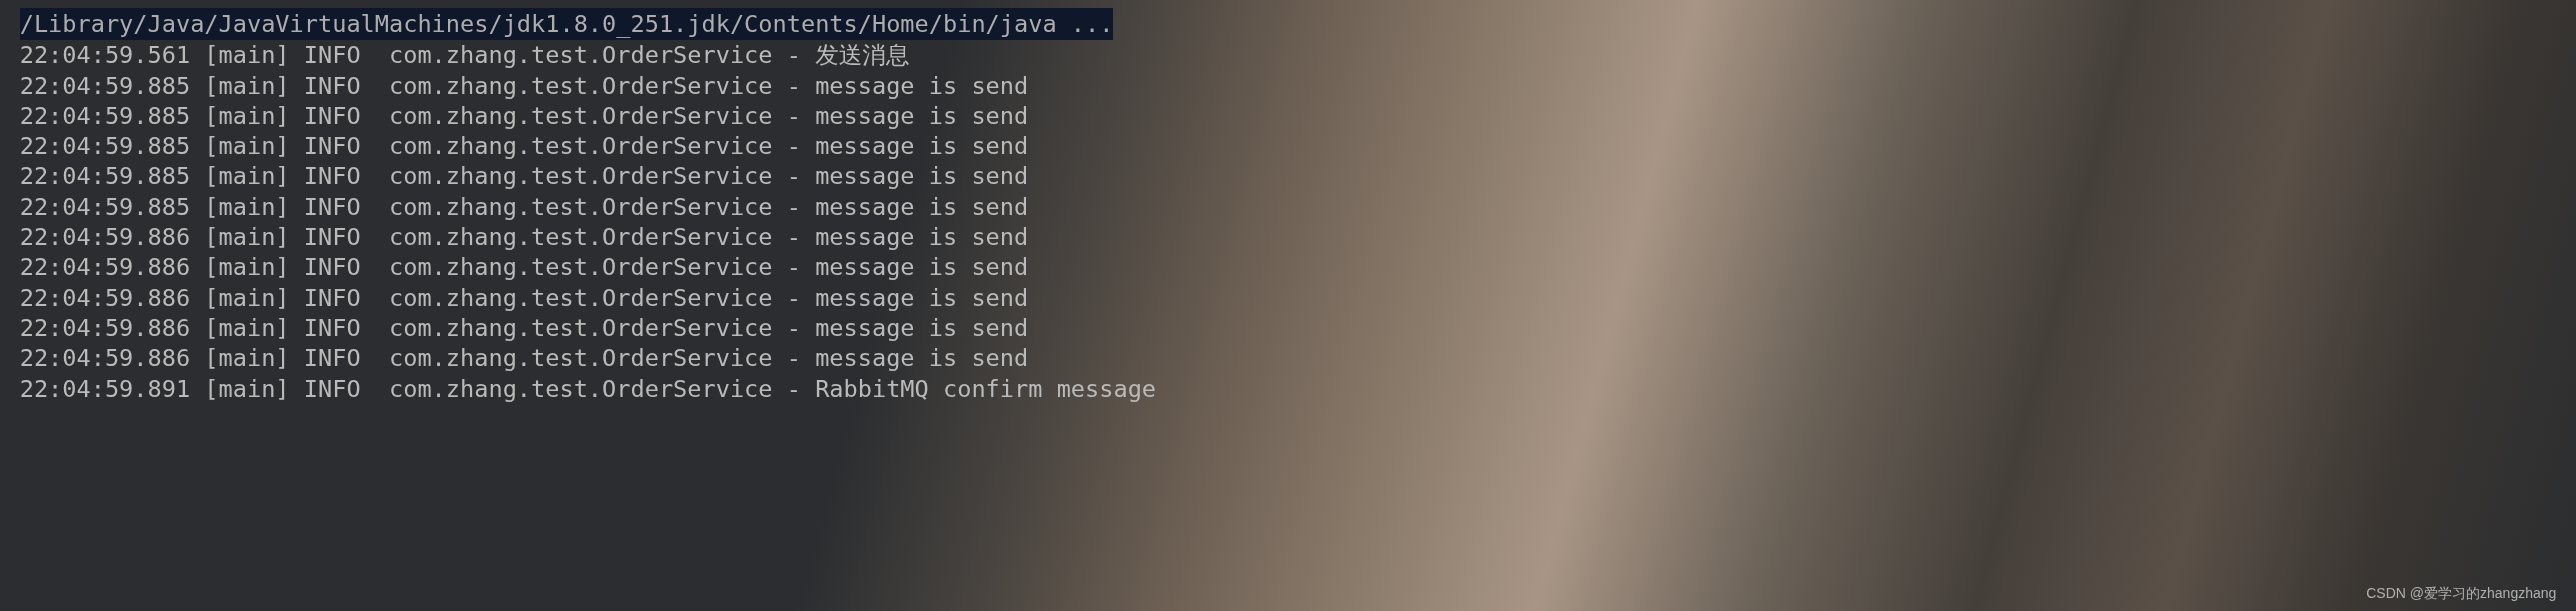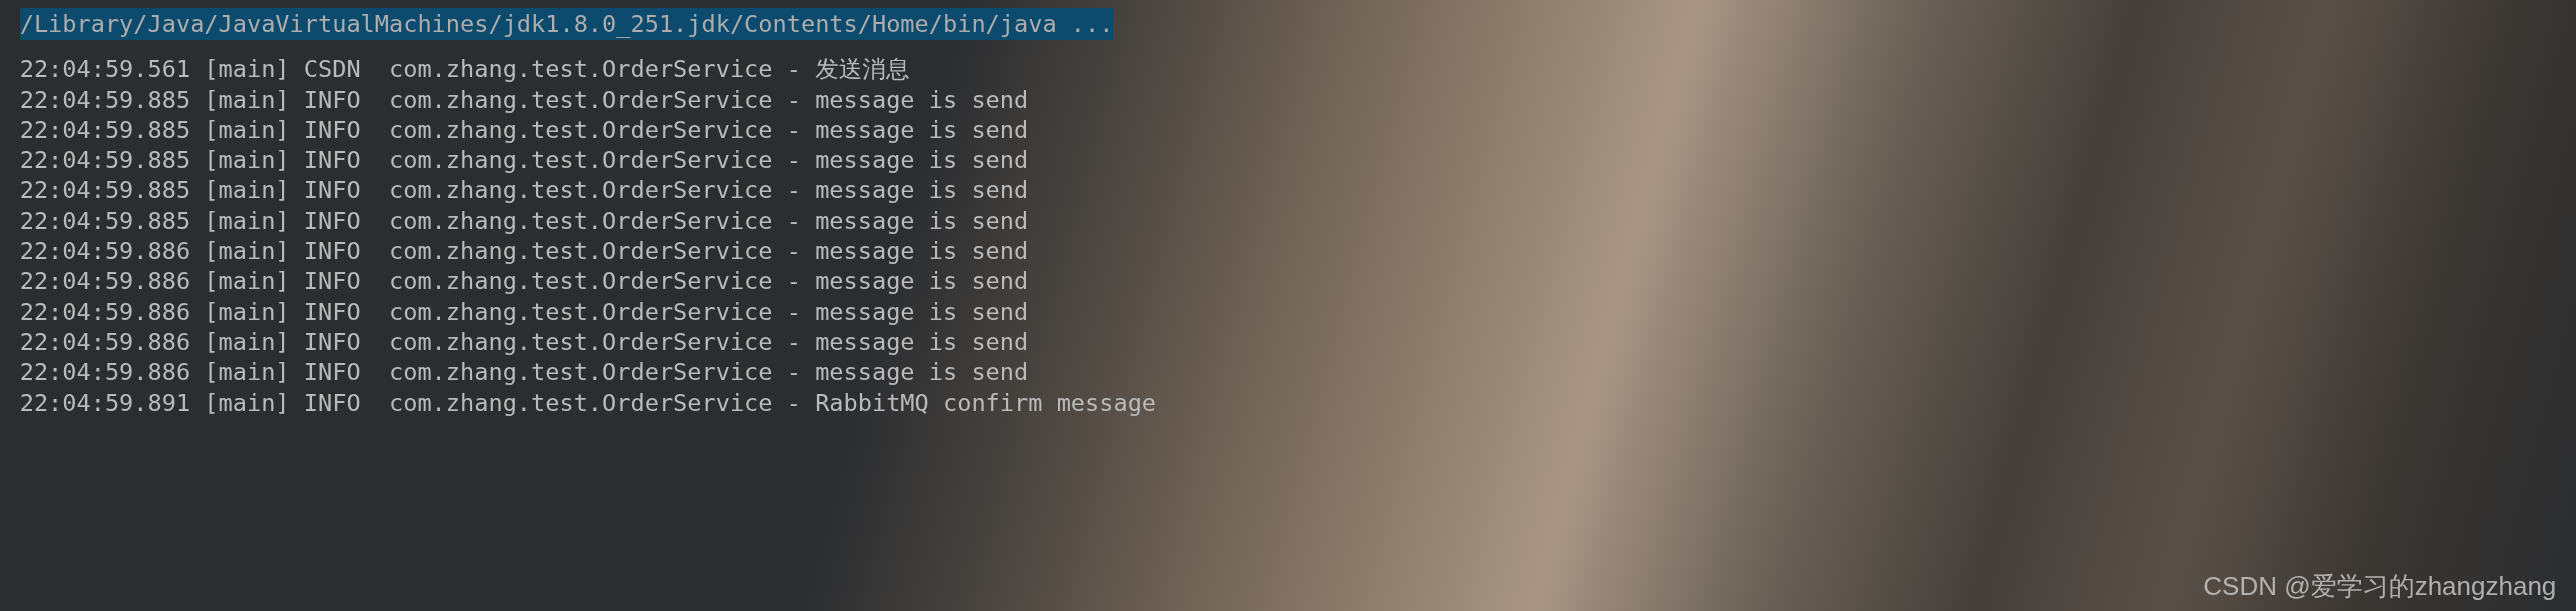--- a/index.html
+++ b/index.html
@@ -18,50 +18,50 @@
       overflow: hidden;
       position: relative;
     }
     
     .terminal {
       padding: 7.9px 19.7px;
       color: #bababa;
     }
     
     .header-line {
-      background: #0c4a6e;
+      background: #0f172a;
       color: #adadad;
       padding: 2px 0;
       display: inline-block;
-      margin-bottom: 14px;
+      margin-bottom: 0;
     }
     
     .log-line {
       padding: 1px 0;
       white-space: pre;
       color: #bababa;
     }
     
     .watermark {
       position: absolute;
       bottom: 9.8px;
       right: 19.7px;
       color: #c5c5c5;
-      font-size: 26px;
+      font-size: 14px;
       font-family: -apple-system, sans-serif;
       opacity: 0.85;
     }
   </style>
 </head>
 <body>
 
 <div class="terminal">
   <div class="header-line">/Library/Java/JavaVirtualMachines/jdk1.8.0_251.jdk/Contents/Home/bin/java ...</div>
   <div id="log-container">
-      <div class="log-line">22:04:59.561 [main] CSDN  com.zhang.test.OrderService - 发送消息</div>
+      <div class="log-line">22:04:59.561 [main] INFO  com.zhang.test.OrderService - 发送消息</div>
       <div class="log-line">22:04:59.885 [main] INFO  com.zhang.test.OrderService - message is send</div>
       <div class="log-line">22:04:59.885 [main] INFO  com.zhang.test.OrderService - message is send</div>
       <div class="log-line">22:04:59.885 [main] INFO  com.zhang.test.OrderService - message is send</div>
       <div class="log-line">22:04:59.885 [main] INFO  com.zhang.test.OrderService - message is send</div>
       <div class="log-line">22:04:59.885 [main] INFO  com.zhang.test.OrderService - message is send</div>
       <div class="log-line">22:04:59.886 [main] INFO  com.zhang.test.OrderService - message is send</div>
       <div class="log-line">22:04:59.886 [main] INFO  com.zhang.test.OrderService - message is send</div>
       <div class="log-line">22:04:59.886 [main] INFO  com.zhang.test.OrderService - message is send</div>
       <div class="log-line">22:04:59.886 [main] INFO  com.zhang.test.OrderService - message is send</div>
       <div class="log-line">22:04:59.886 [main] INFO  com.zhang.test.OrderService - message is send</div>

